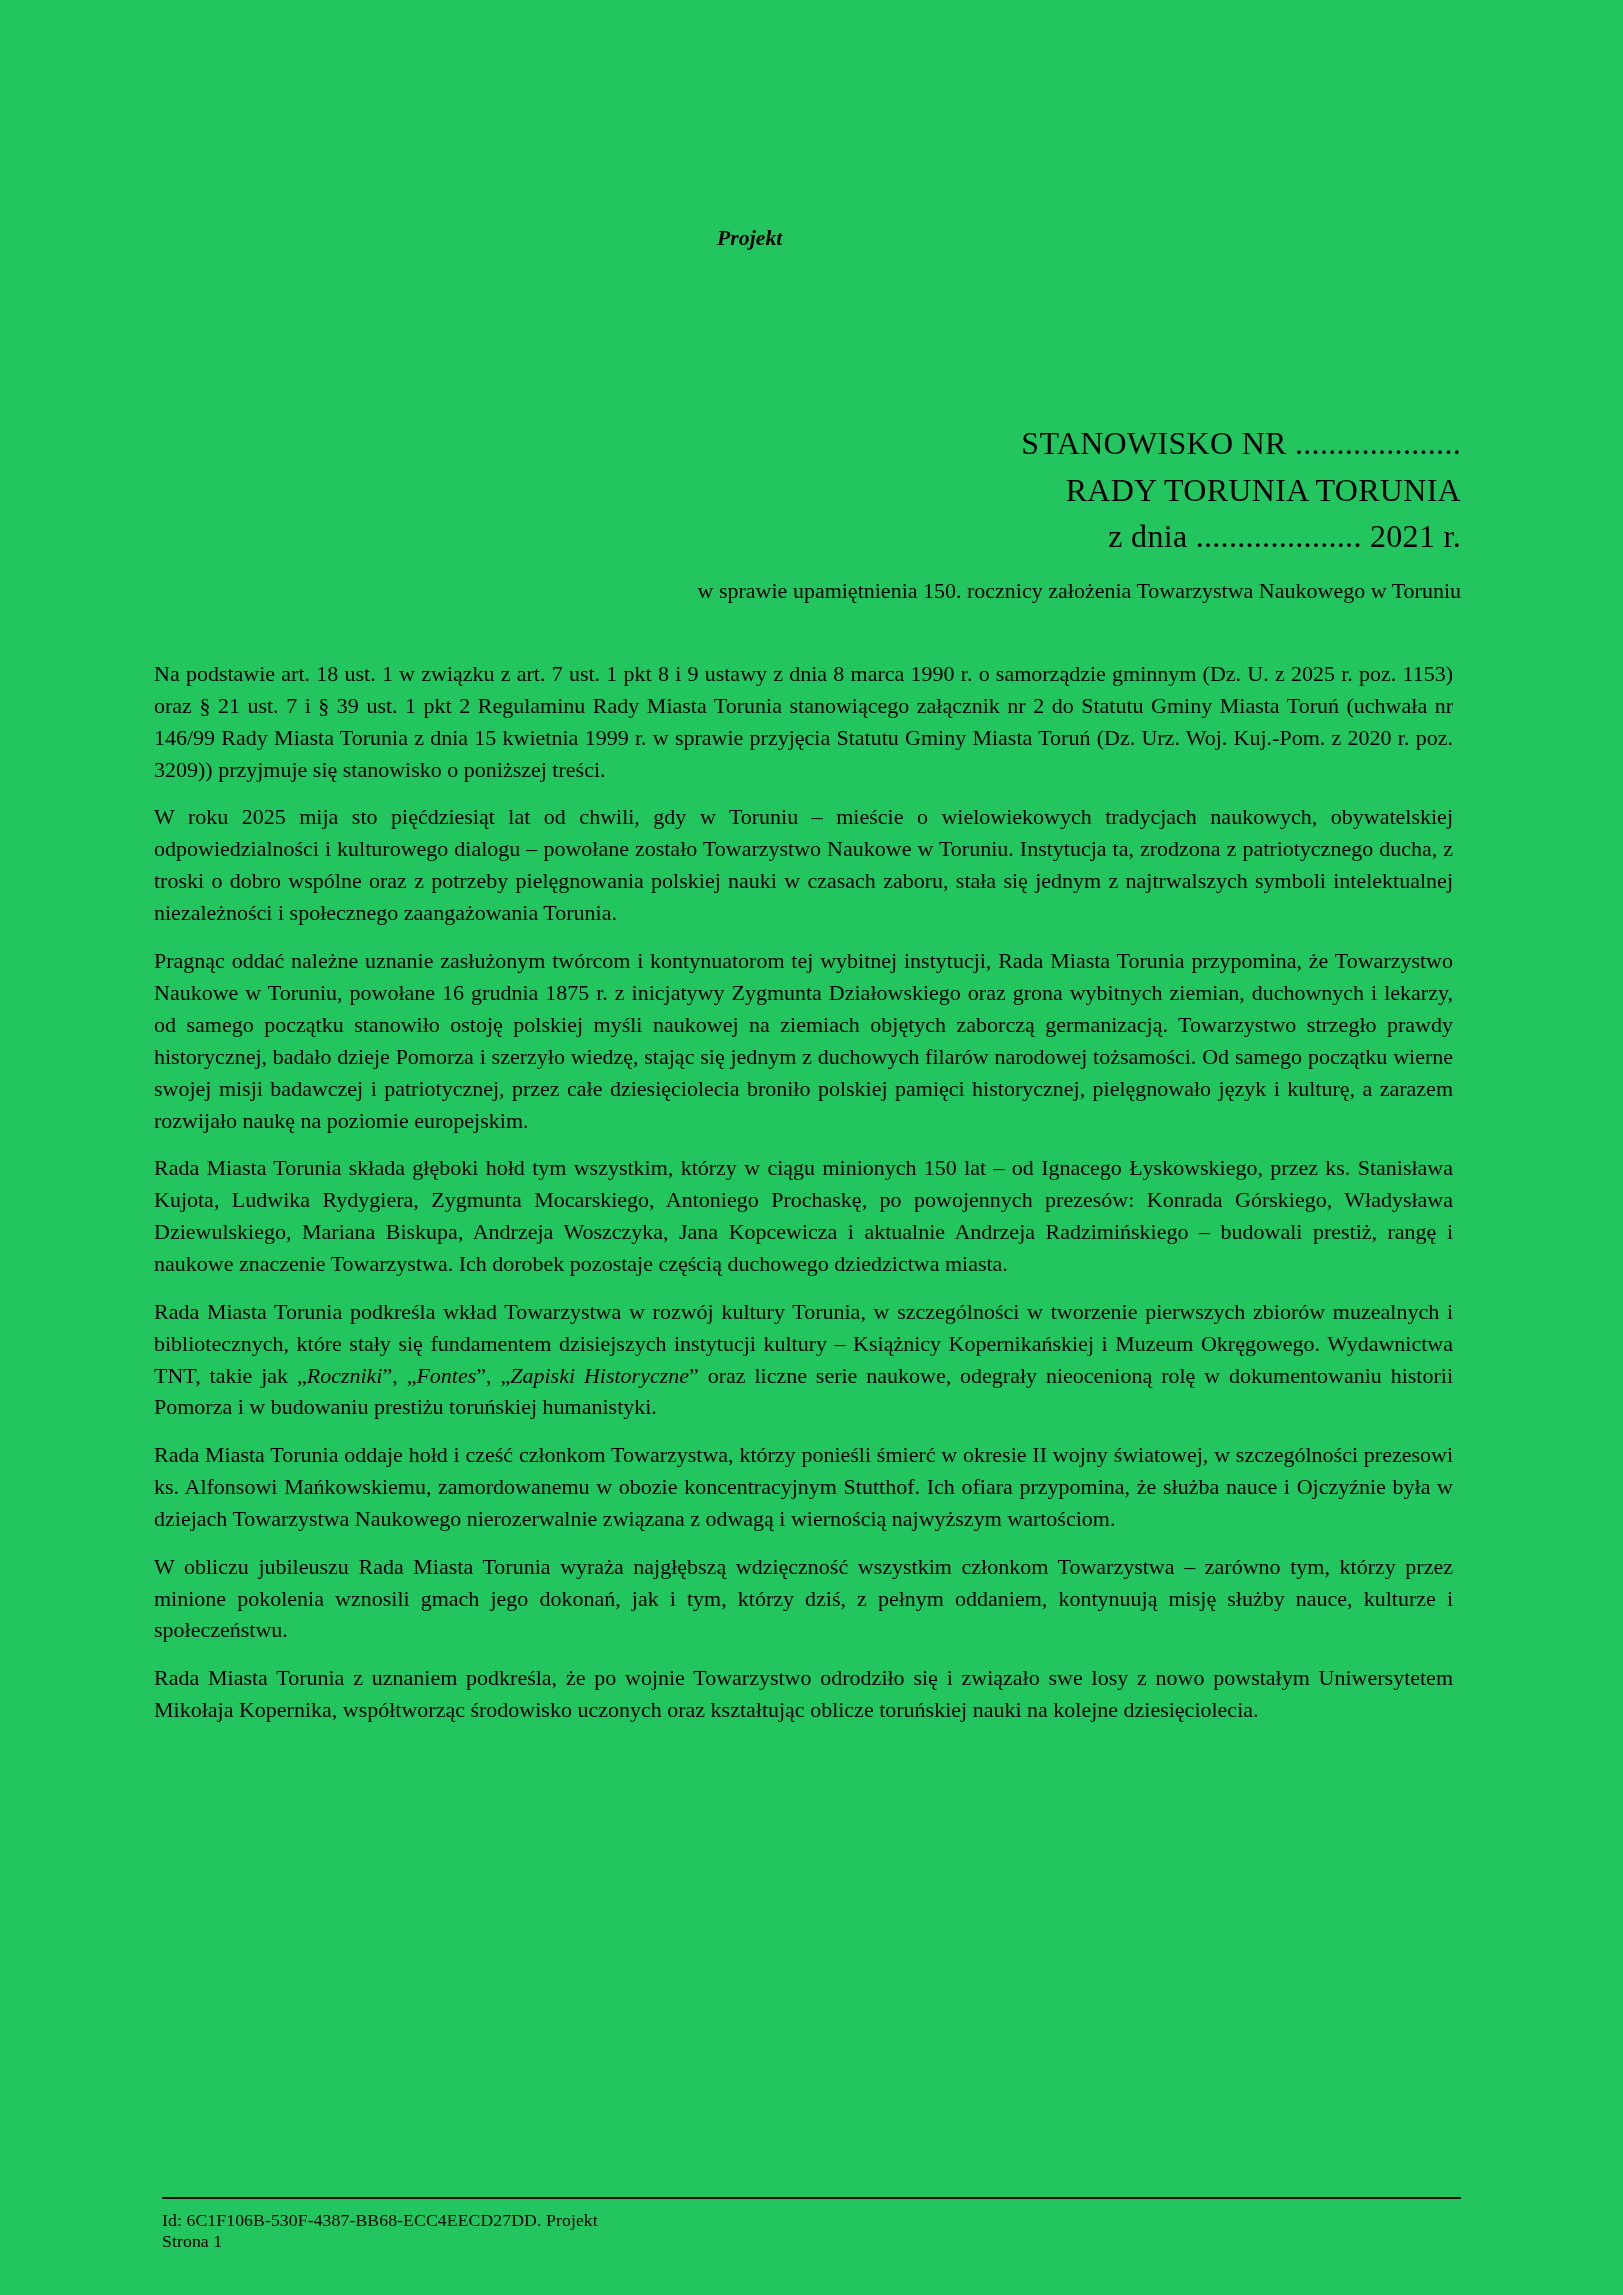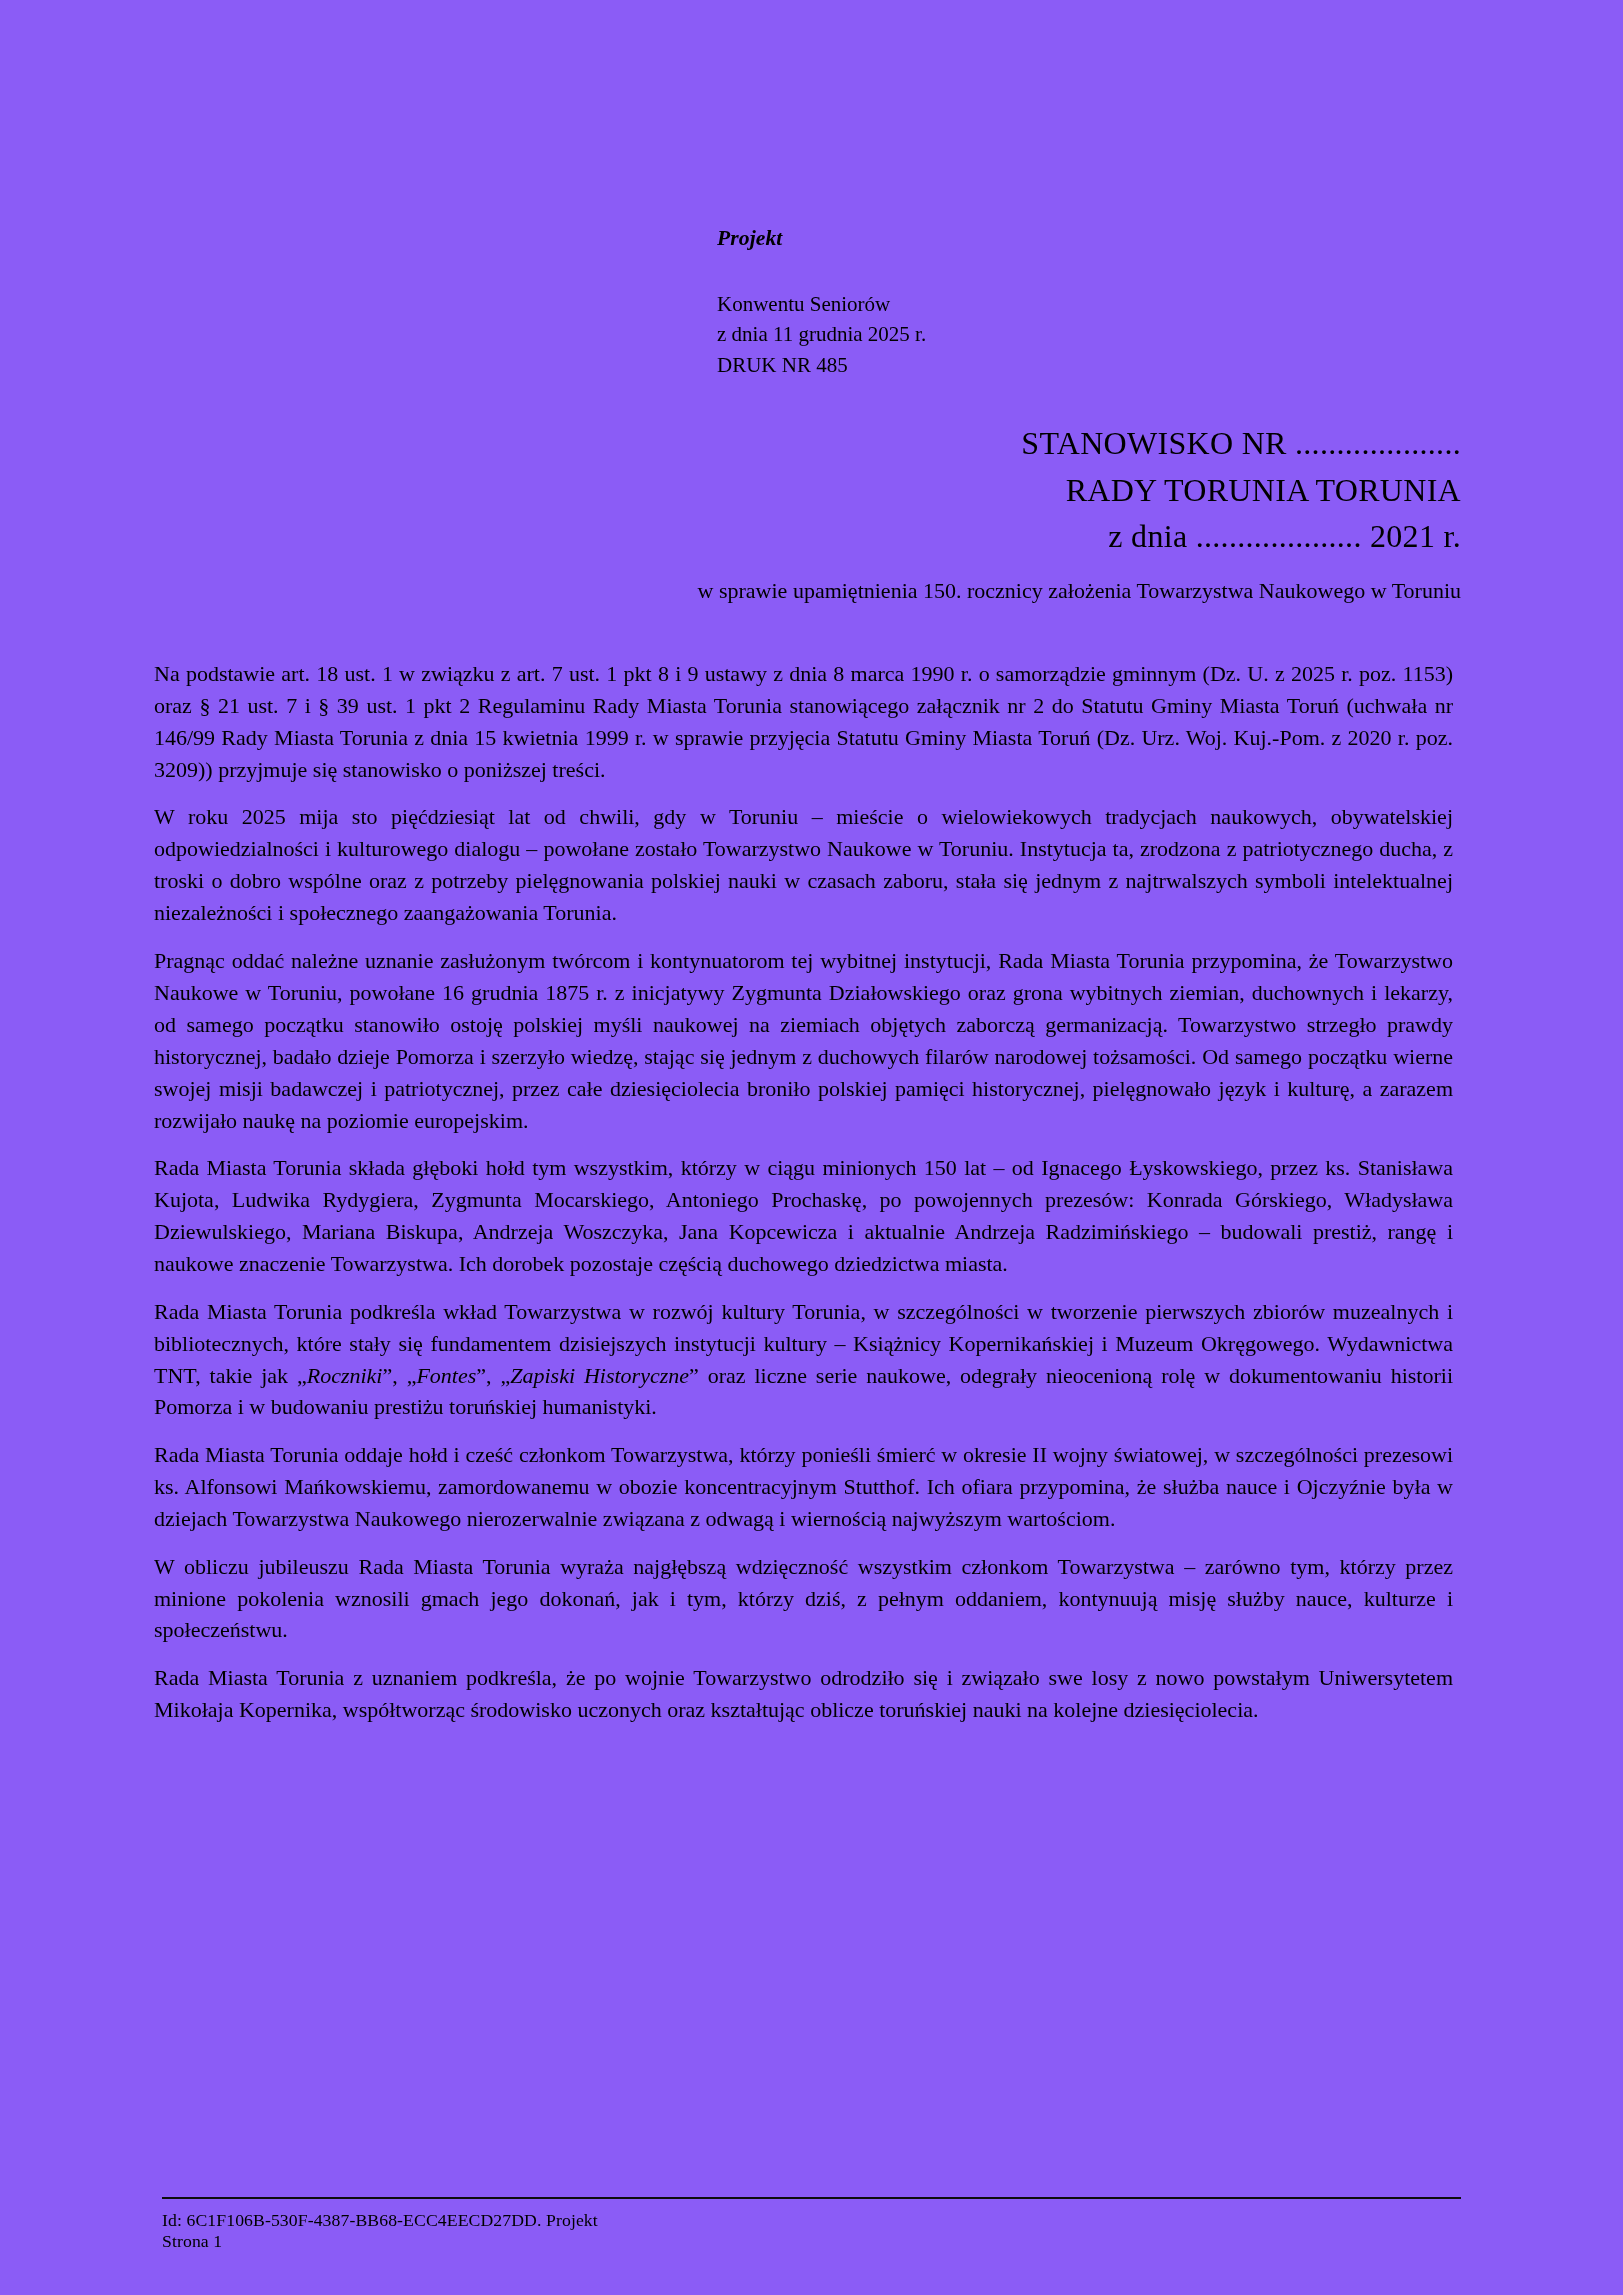--- a/index.html
+++ b/index.html
@@ -10,21 +10,21 @@
   }
   body {
     font-family: "Liberation Serif", "DejaVu Serif", serif;
     color: #000000;
   }
   .page {
     position: relative;
     width: 1623px;
     height: 2295px;
     margin: 0 auto;
-    background: #8b5cf6;
+    background: #22c55e;
     box-sizing: border-box;
     overflow: hidden;
   }
 
   
   .doc-header {
     position: absolute;
     left: 717px;
     top: 226px;
     width: 576px;
@@ -112,25 +112,20 @@
   .footer-id { white-space: nowrap; }
   .footer-page { white-space: nowrap; }
 </style>
 </head>
 <body>
 
 <div class="page">
 
   <div class="doc-header">
     <div class="projekt-label">Projekt</div>
-    <div class="konwent-block">
-      <div>Konwentu Seniorów</div>
-      <div>z dnia 11 grudnia 2025 r.</div>
-      <div>DRUK NR 485</div>
-    </div>
   </div>
 
   <div class="doc-title">
     <div class="tline tline-1">STANOWISKO NR ....................</div>
     <div class="tline tline-2">RADY TORUNIA TORUNIA</div>
     <div class="tline tline-3">z dnia .................... 2021 r.</div>
   </div>
 
   <div class="doc-subject">w sprawie upamiętnienia 150. rocznicy założenia Towarzystwa Naukowego w Toruniu</div>
 

